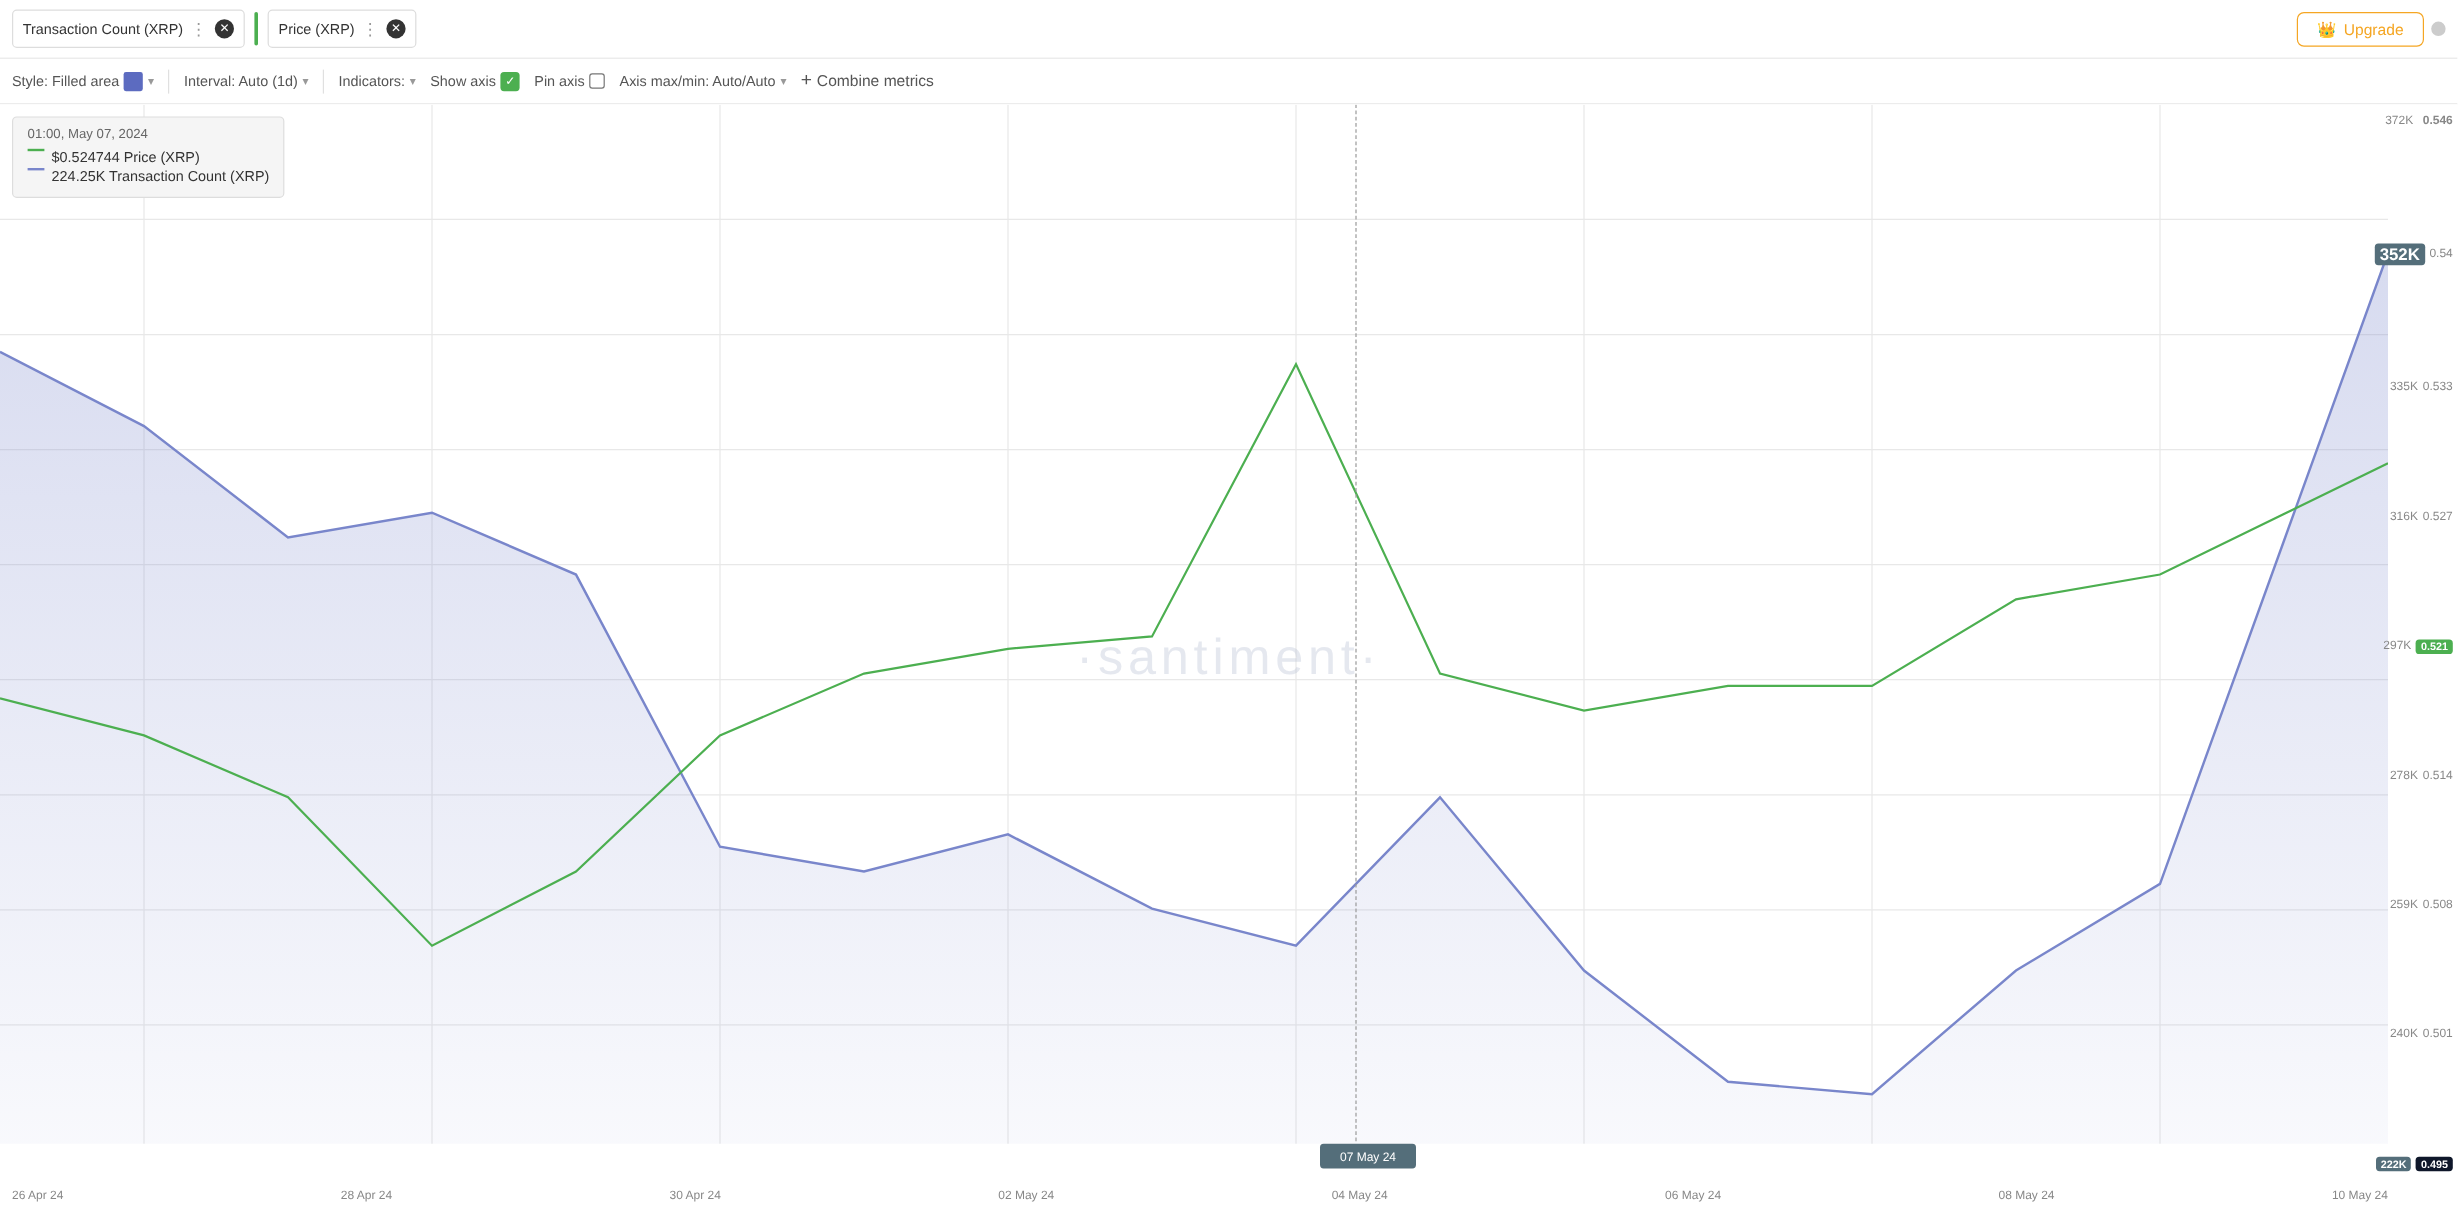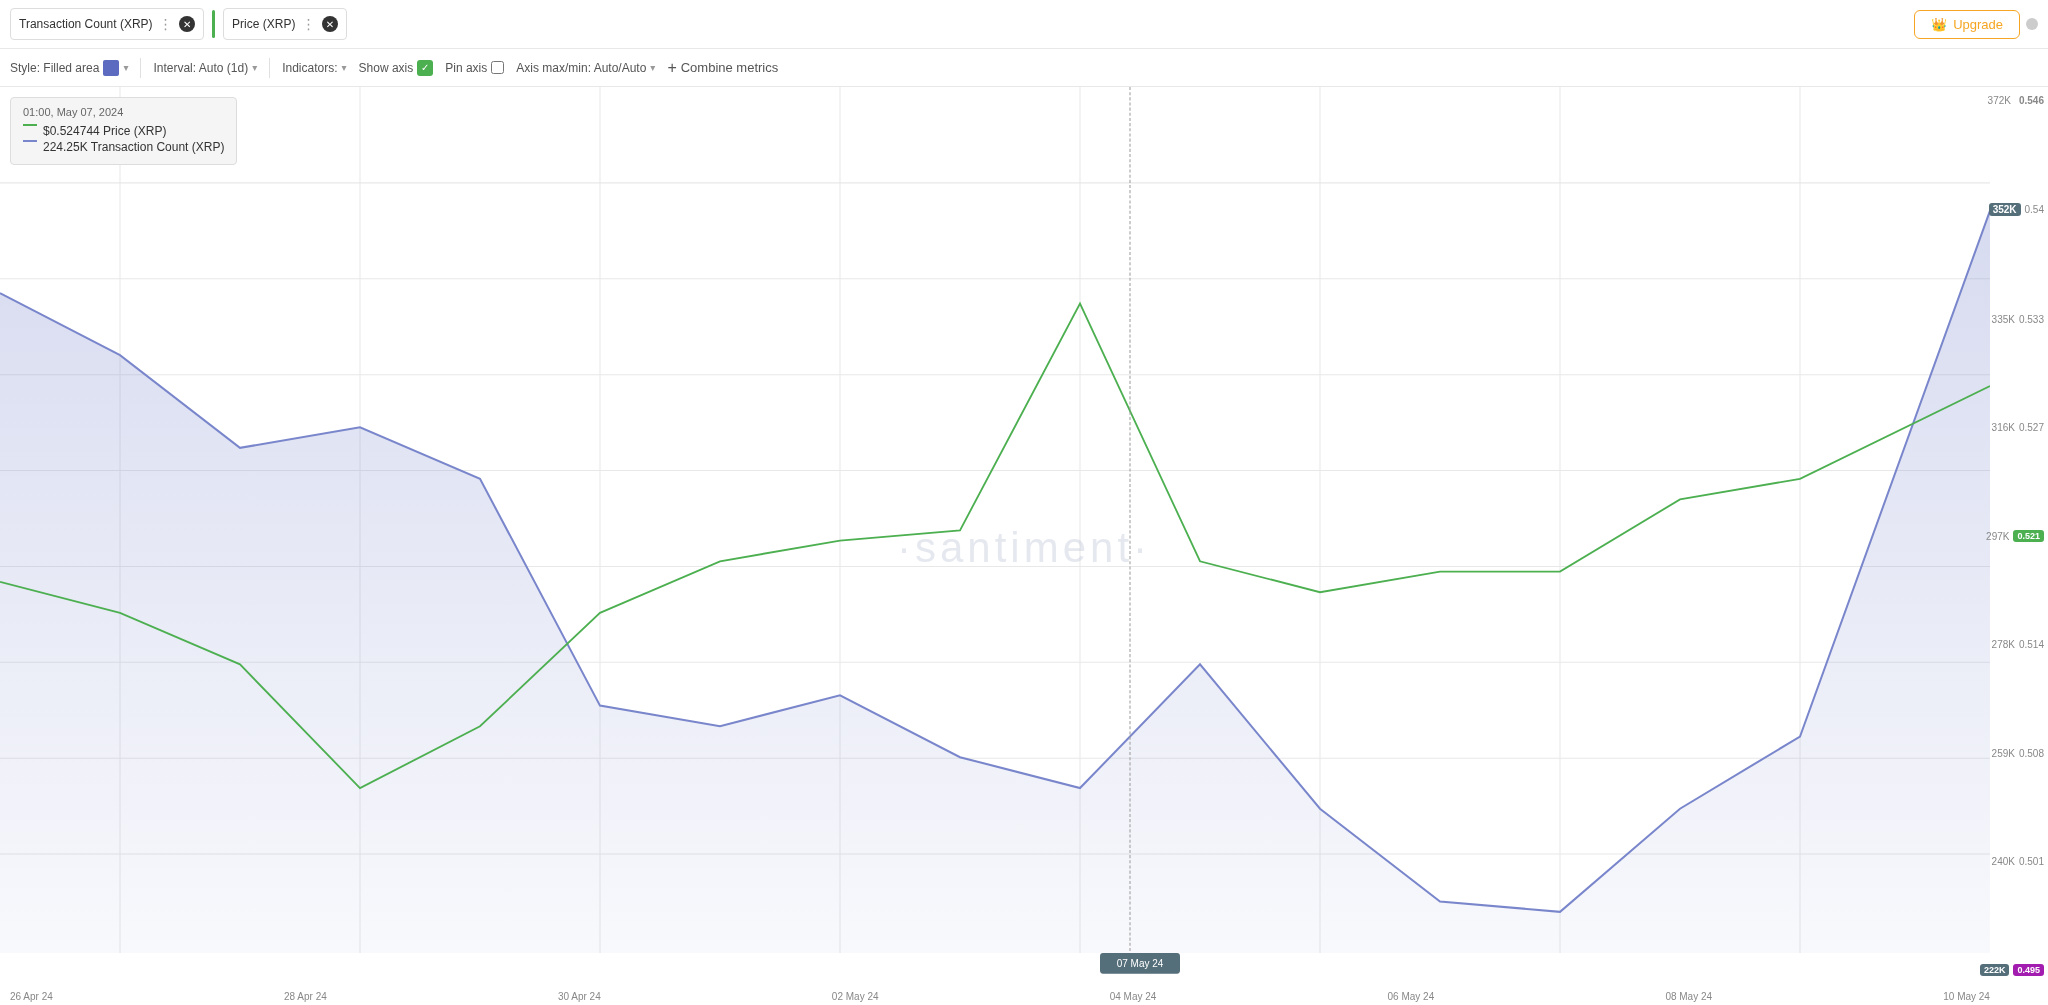--- a/index.html
+++ b/index.html
@@ -326,21 +326,21 @@
       <span>224.25K Transaction Count (XRP)</span>
     </div>
   </div>
 
   <div style="position:absolute; right:0; top:0; width:51px; height:calc(100% - 24px); display:flex; flex-direction:column; justify-content:space-between; padding:8px 4px; font-size:10px; color:#888;">
     <div style="display:flex; justify-content:flex-end; gap:4px;">
       <span>372K</span>
       <span style="margin-left:4px;font-weight:bold;">0.546</span>
     </div>
     <div style="display:flex; justify-content:flex-end; gap:4px; align-items:center;">
-      <span style="background:#546e7a; color:white; border-radius:3px; padding:1px 4px; font-size:10px; font-weight:bold;">352K</span>
+      <span style="background:#546e7a; color:white; border-radius:3px; padding:1px 4px; font-size:14px; font-weight:bold;">352K</span>
       <span>0.54</span>
     </div>
     <div style="display:flex; justify-content:flex-end; gap:4px;">
       <span>335K</span>
       <span>0.533</span>
     </div>
     <div style="display:flex; justify-content:flex-end; gap:4px;">
       <span>316K</span>
       <span>0.527</span>
     </div>
@@ -355,21 +355,21 @@
     <div style="display:flex; justify-content:flex-end; gap:4px;">
       <span>259K</span>
       <span>0.508</span>
     </div>
     <div style="display:flex; justify-content:flex-end; gap:4px;">
       <span>240K</span>
       <span>0.501</span>
     </div>
     <div style="display:flex; justify-content:flex-end; gap:4px; align-items:center;">
       <span style="background:#546e7a; color:white; border-radius:3px; padding:1px 4px; font-size:9px; font-weight:bold;">222K</span>
-      <span style="background:#a21caf; color:white; border-radius:3px; padding:1px 4px; font-size:9px; font-weight:bold;">0.495</span>
+      <span style="background:#0f172a; color:white; border-radius:3px; padding:1px 4px; font-size:9px; font-weight:bold;">0.495</span>
     </div>
   </div>
 
   <div style="position:absolute; bottom:0; left:0; right:58px; height:24px; display:flex; align-items:center; justify-content:space-between; padding:0 0 0 10px; font-size:10px; color:#888;">
     <span>26 Apr 24</span>
     <span>28 Apr 24</span>
     <span>30 Apr 24</span>
     <span>02 May 24</span>
     <span>04 May 24</span>
     <span>06 May 24</span>

